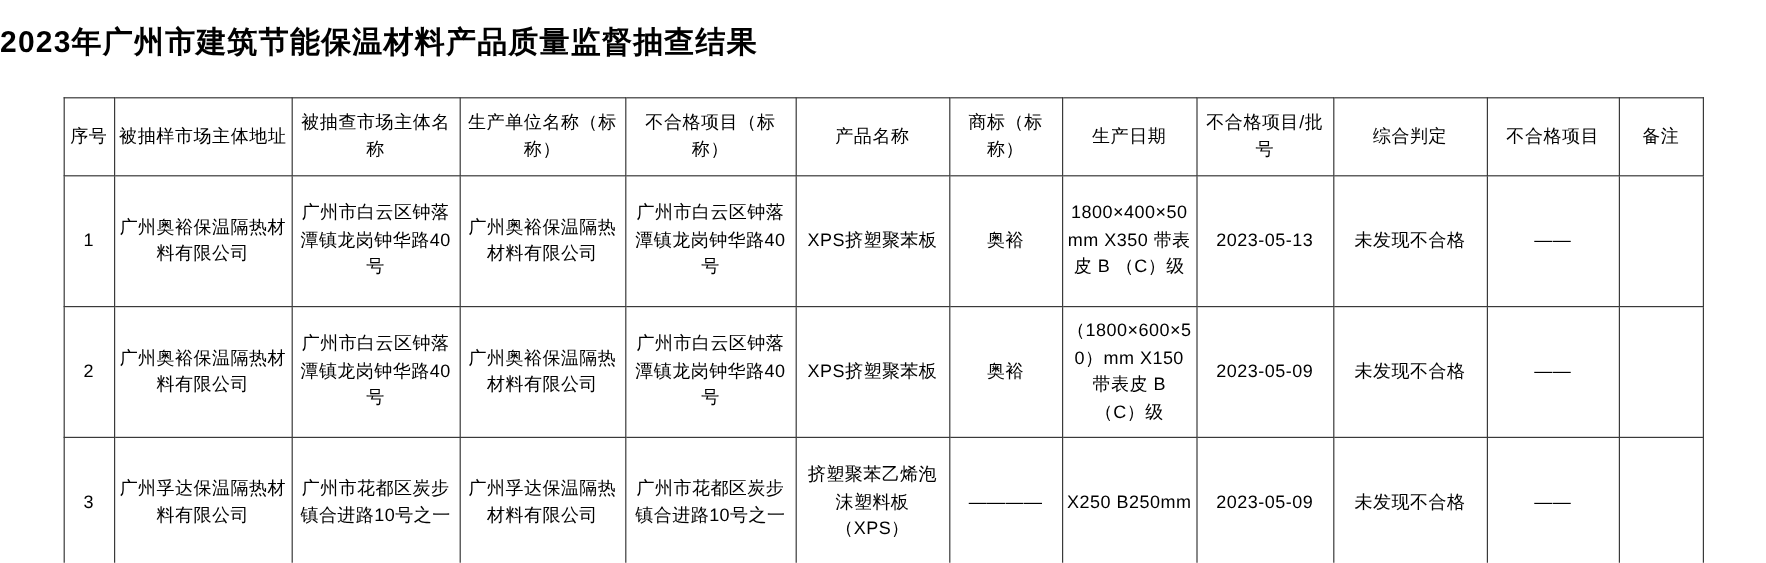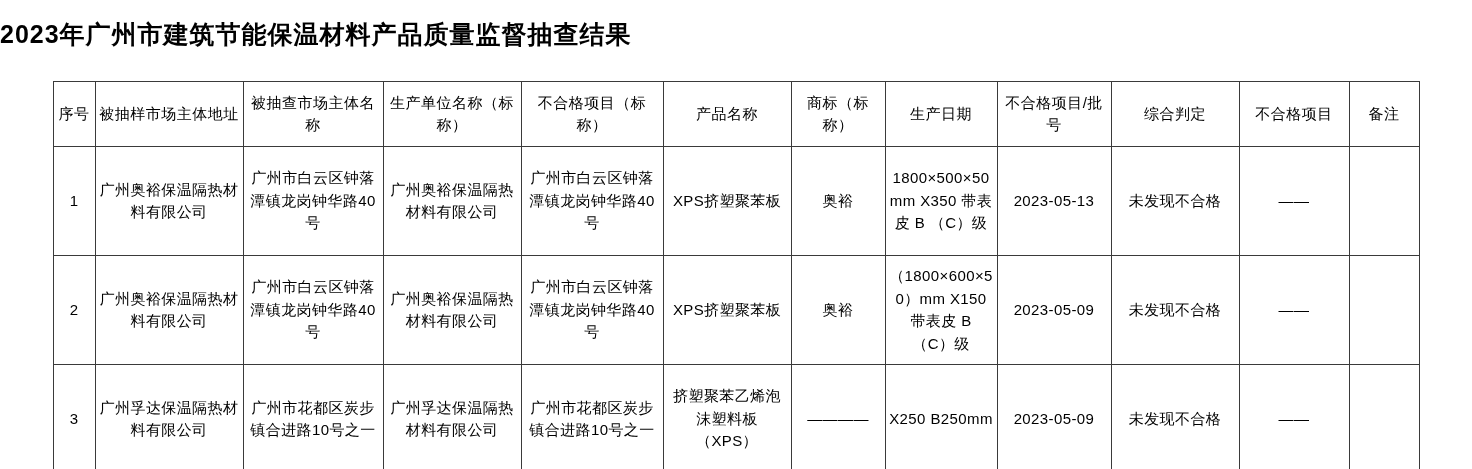--- a/index.html
+++ b/index.html
@@ -113,21 +113,21 @@
     </thead>
     <tbody>
       <tr>
         <td class="seq-cell">1</td>
         <td>广州奥裕保温隔热材料有限公司</td>
         <td>广州市白云区钟落潭镇龙岗钟华路40号</td>
         <td>广州奥裕保温隔热材料有限公司</td>
         <td>广州市白云区钟落潭镇龙岗钟华路40号</td>
         <td>XPS挤塑聚苯板</td>
         <td>奥裕</td>
-        <td class="spec-cell">1800×500×50mm X350 带表皮 B （C）级</td>
+        <td class="spec-cell">1800×400×50mm X350 带表皮 B （C）级</td>
         <td>2023-05-13</td>
         <td>未发现不合格</td>
         <td class="dash">——</td>
         <td></td>
       </tr>
       <tr>
         <td class="seq-cell">2</td>
         <td>广州奥裕保温隔热材料有限公司</td>
         <td>广州市白云区钟落潭镇龙岗钟华路40号</td>
         <td>广州奥裕保温隔热材料有限公司</td>

